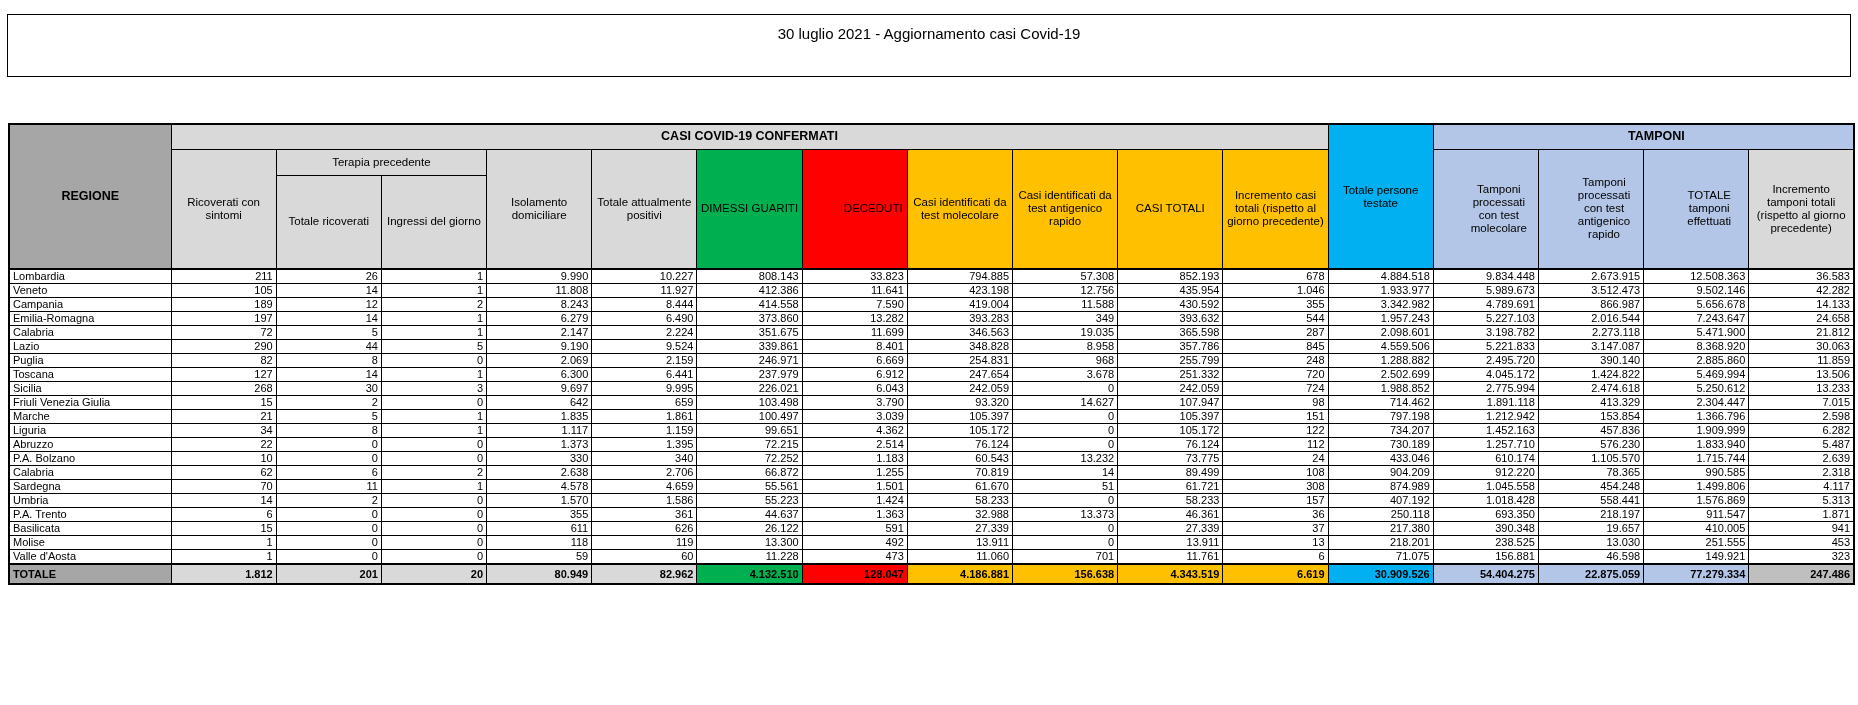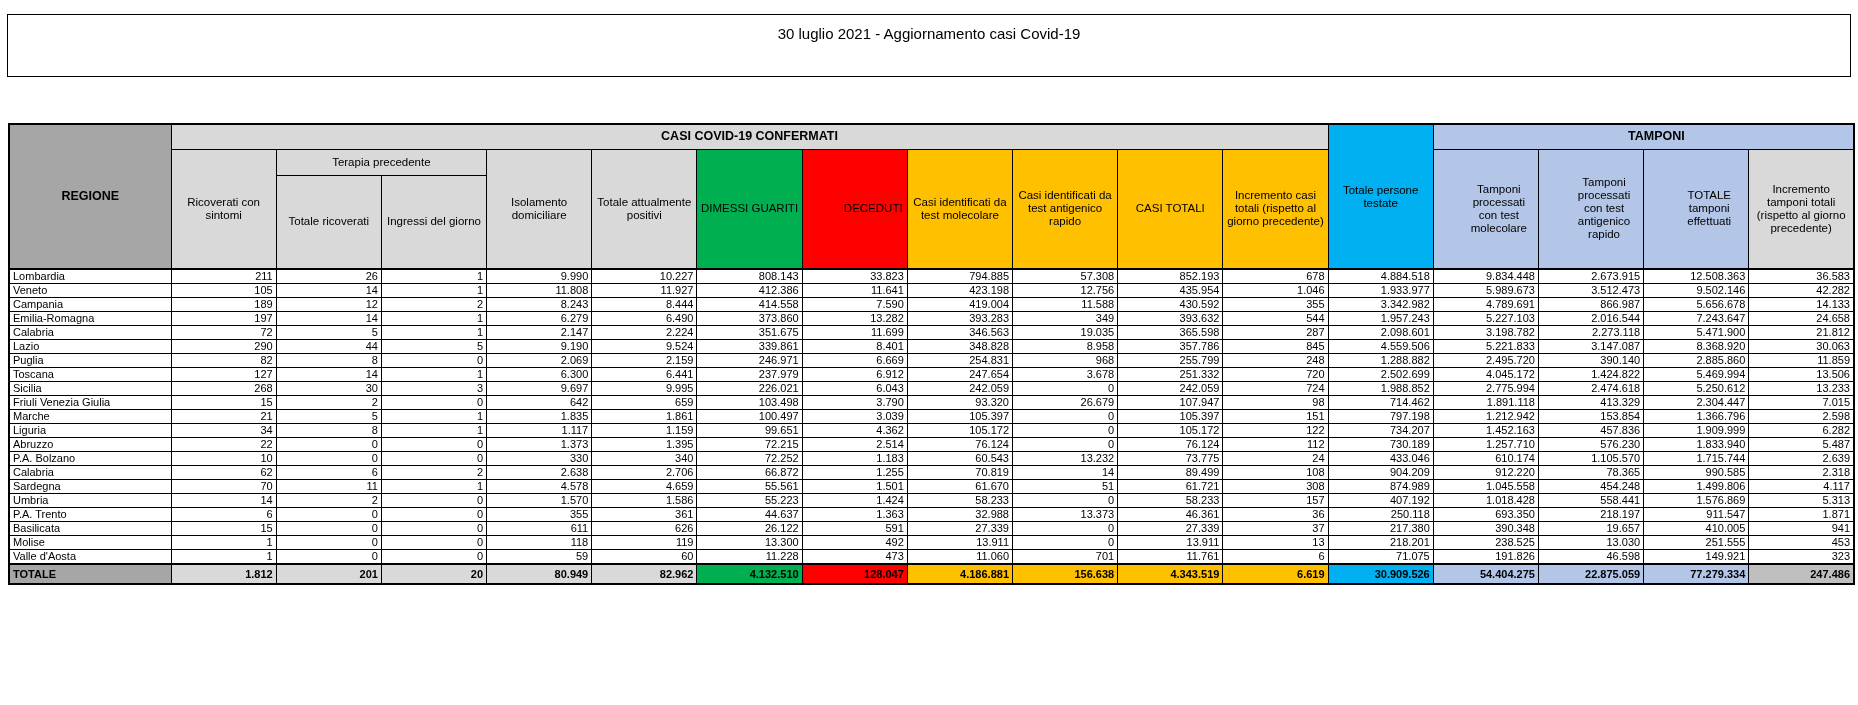--- a/index.html
+++ b/index.html
@@ -300,21 +300,21 @@
       <tr>
         <td class="region">Friuli Venezia Giulia</td>
         <td class="num">15</td>
         <td class="num">2</td>
         <td class="num">0</td>
         <td class="num">642</td>
         <td class="num">659</td>
         <td class="num">103.498</td>
         <td class="num">3.790</td>
         <td class="num">93.320</td>
-        <td class="num">26.679</td>
+        <td class="num">14.627</td>
         <td class="num">107.947</td>
         <td class="num">98</td>
         <td class="num testate-col">714.462</td>
         <td class="num">1.891.118</td>
         <td class="num">413.329</td>
         <td class="num">2.304.447</td>
         <td class="num">7.015</td>
       </tr>
       <tr>
         <td class="region">Marche</td>
@@ -513,21 +513,21 @@
         <td class="num">0</td>
         <td class="num">59</td>
         <td class="num">60</td>
         <td class="num">11.228</td>
         <td class="num">473</td>
         <td class="num">11.060</td>
         <td class="num">701</td>
         <td class="num">11.761</td>
         <td class="num">6</td>
         <td class="num testate-col">71.075</td>
-        <td class="num">191.826</td>
+        <td class="num">156.881</td>
         <td class="num">46.598</td>
         <td class="num">149.921</td>
         <td class="num">323</td>
       </tr>
       <tr class="total-row">
         <td class="region t-label">TOTALE</td>
         <td class="num t-gray">1.812</td>
         <td class="num t-gray">201</td>
         <td class="num t-gray">20</td>
         <td class="num t-gray">80.949</td>

